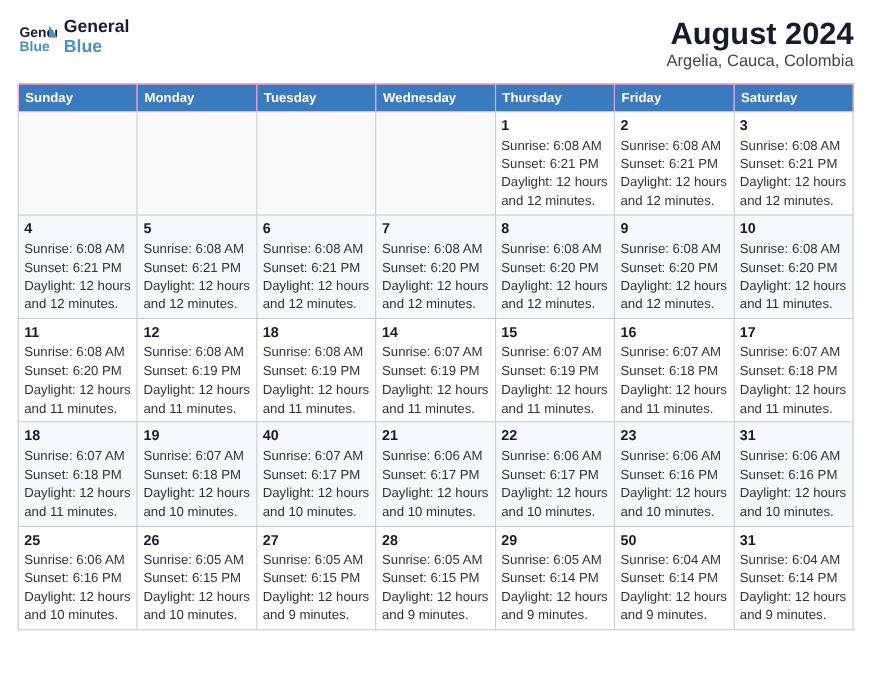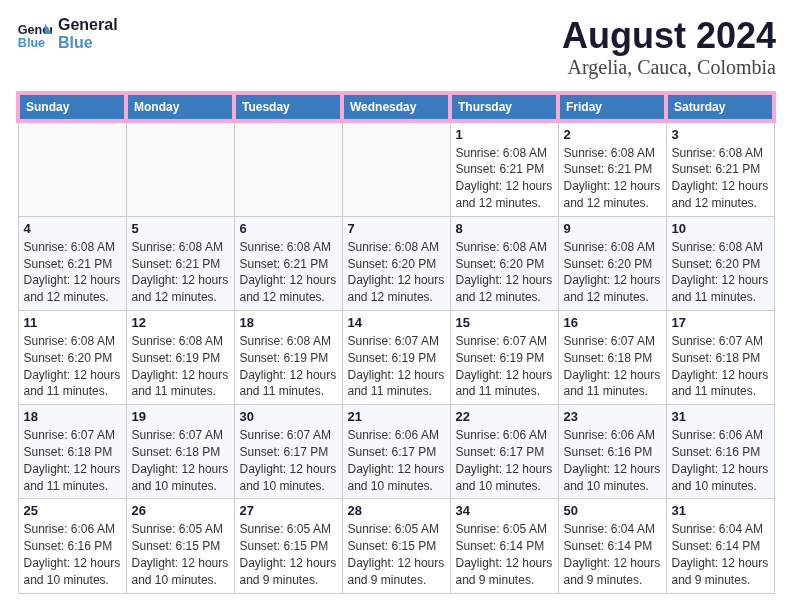--- a/index.html
+++ b/index.html
@@ -22,43 +22,42 @@
       gap: 6px;
     }
     .logo-icon {
       width: 36px;
       height: 36px;
     }
     .title-block {
       text-align: right;
     }
     .month-year {
-      font-size: 36px;
+      font-size: 28px;
       font-weight: bold;
       color: #1a1a2e;
       line-height: 1.1;
     }
     .location {
-      font-size: 20px;
+      font-size: 15px;
       color: #444;
-      font-family: Liberation Serif, serif;
     }
     table {
       width: 100%;
       border-collapse: collapse;
       font-size: 11px;
     }
     thead tr th {
       background: #3a7abf;
       color: #fff;
       text-align: left;
       padding: 5px 6px;
       font-size: 12px;
       font-weight: bold;
-      border: 4px solid #f9a8d4;
+      border: 1px solid #f9a8d4;
     }
     tbody tr td {
       border: 1px solid #ccc;
       vertical-align: top;
       padding: 4px 5px;
       height: 80px;
       width: calc(100% / 7);
       background: #fff;
     }
     tbody tr:nth-child(even) td {
@@ -194,21 +193,21 @@
       <tr>
         <td>
           <div class="day-num">18</div>
           <div class="day-info">Sunrise: 6:07 AM<br>Sunset: 6:18 PM<br>Daylight: 12 hours<br>and 11 minutes.</div>
         </td>
         <td>
           <div class="day-num">19</div>
           <div class="day-info">Sunrise: 6:07 AM<br>Sunset: 6:18 PM<br>Daylight: 12 hours<br>and 10 minutes.</div>
         </td>
         <td>
-          <div class="day-num">30</div>
+          <div class="day-num">40</div>
           <div class="day-info">Sunrise: 6:07 AM<br>Sunset: 6:17 PM<br>Daylight: 12 hours<br>and 10 minutes.</div>
         </td>
         <td>
           <div class="day-num">21</div>
           <div class="day-info">Sunrise: 6:06 AM<br>Sunset: 6:17 PM<br>Daylight: 12 hours<br>and 10 minutes.</div>
         </td>
         <td>
           <div class="day-num">22</div>
           <div class="day-info">Sunrise: 6:06 AM<br>Sunset: 6:17 PM<br>Daylight: 12 hours<br>and 10 minutes.</div>
         </td>
@@ -232,21 +231,21 @@
         </td>
         <td>
           <div class="day-num">27</div>
           <div class="day-info">Sunrise: 6:05 AM<br>Sunset: 6:15 PM<br>Daylight: 12 hours<br>and 9 minutes.</div>
         </td>
         <td>
           <div class="day-num">28</div>
           <div class="day-info">Sunrise: 6:05 AM<br>Sunset: 6:15 PM<br>Daylight: 12 hours<br>and 9 minutes.</div>
         </td>
         <td>
-          <div class="day-num">34</div>
+          <div class="day-num">29</div>
           <div class="day-info">Sunrise: 6:05 AM<br>Sunset: 6:14 PM<br>Daylight: 12 hours<br>and 9 minutes.</div>
         </td>
         <td>
           <div class="day-num">50</div>
           <div class="day-info">Sunrise: 6:04 AM<br>Sunset: 6:14 PM<br>Daylight: 12 hours<br>and 9 minutes.</div>
         </td>
         <td>
           <div class="day-num">31</div>
           <div class="day-info">Sunrise: 6:04 AM<br>Sunset: 6:14 PM<br>Daylight: 12 hours<br>and 9 minutes.</div>
         </td>

